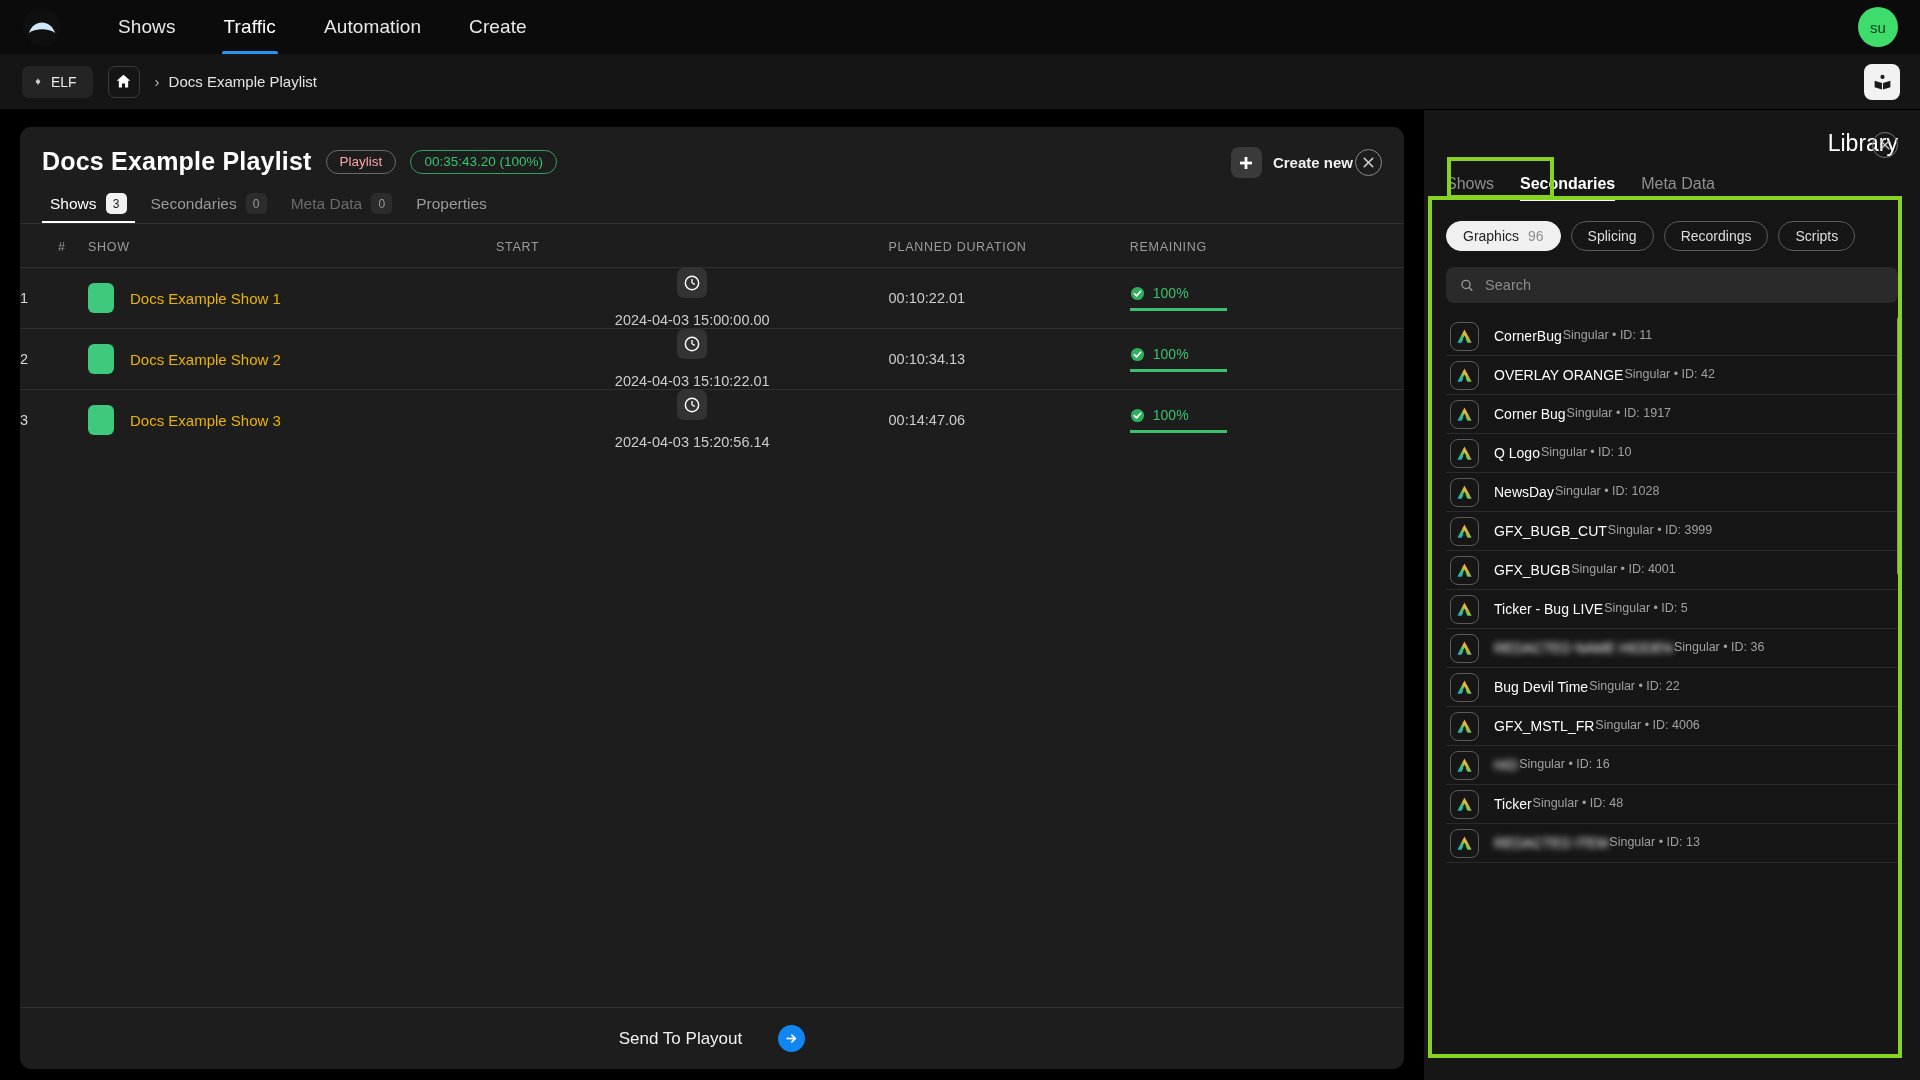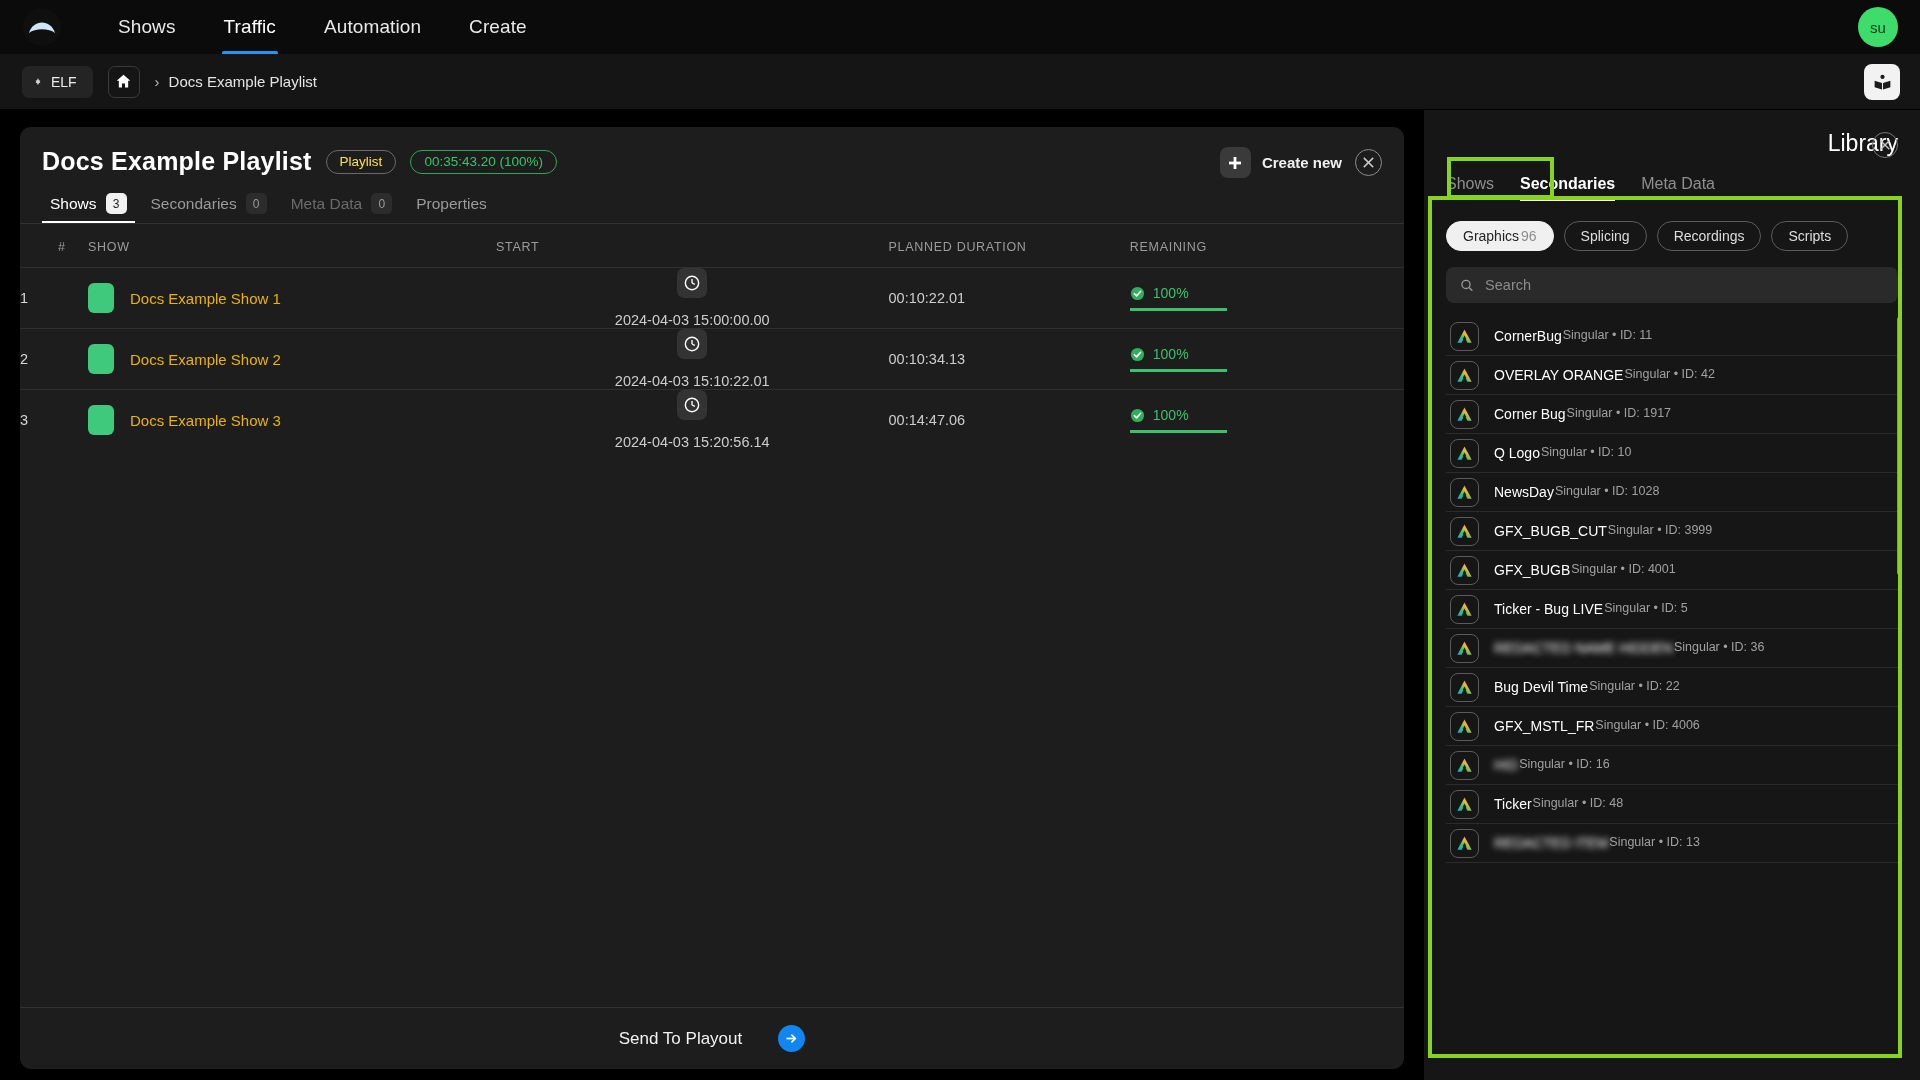--- a/index.html
+++ b/index.html
@@ -74,27 +74,27 @@
     background: #1d1d1d; border-radius: 11px;
     height: 942px; position: relative; overflow: hidden;
   }
 
   
   .card-head { padding: 20px 22px 0 22px; position: relative; }
   .title-row { display: flex; align-items: center; gap: 14px; }
   .playlist-title { color: #fff; font-size: 25px; font-weight: bold; letter-spacing: .2px; }
   .pill {
     border: 1px solid #6a6a6a; border-radius: 13px; height: 24px;
-    padding: 0 13px; color: #fde047; font-size: 13.5px;
+    padding: 0 13px; color: #fca5a5; font-size: 13.5px;
     display: flex; align-items: center;
   }
   .pill.green { border-color: #2ea55a; color: #35c46e; }
   .head-actions {
     position: absolute; right: 22px; top: 20px;
-    display: flex; align-items: center; gap: 13px;
+    display: flex; align-items: center; gap: 2px;
   }
   .create-new {
     display: flex; align-items: center; gap: 11px; cursor: pointer;
   }
   .plus-box {
     width: 31px; height: 31px; background: #3a3a3a; border-radius: 8px;
     display: flex; align-items: center; justify-content: center;
   }
   .create-label { color: #f0f0f0; font-size: 15px; font-weight: bold; }
   .x-circle {
@@ -185,21 +185,21 @@
   .lib-tab.active { color: #ffffff; font-weight: bold; }
   .lib-tab.active::after {
     content: ""; position: absolute; left: 0; right: 0; bottom: 0;
     height: 2.5px; background: #ffffff;
   }
 
   .chips { display: flex; gap: 10px; margin-top: 20px; }
   .chip {
     height: 30px; padding: 0 16px; border-radius: 15px;
     border: 1px solid #5b5b5b; color: #dedede; font-size: 14px;
-    display: flex; align-items: center; gap: 2px; cursor: pointer;
+    display: flex; align-items: center; gap: 9px; cursor: pointer;
   }
   .chip.on { background: #f0f0f0; color: #232323; border-color: #f0f0f0; }
   .chip .cnt { color: #8d8d8d; }
 
   .search-box {
     margin-top: 16px; height: 36px; background: #2a2a2a; border-radius: 8px;
     display: flex; align-items: center; gap: 11px; padding: 0 14px;
   }
   .search-box input {
     background: transparent; border: none; outline: none;

